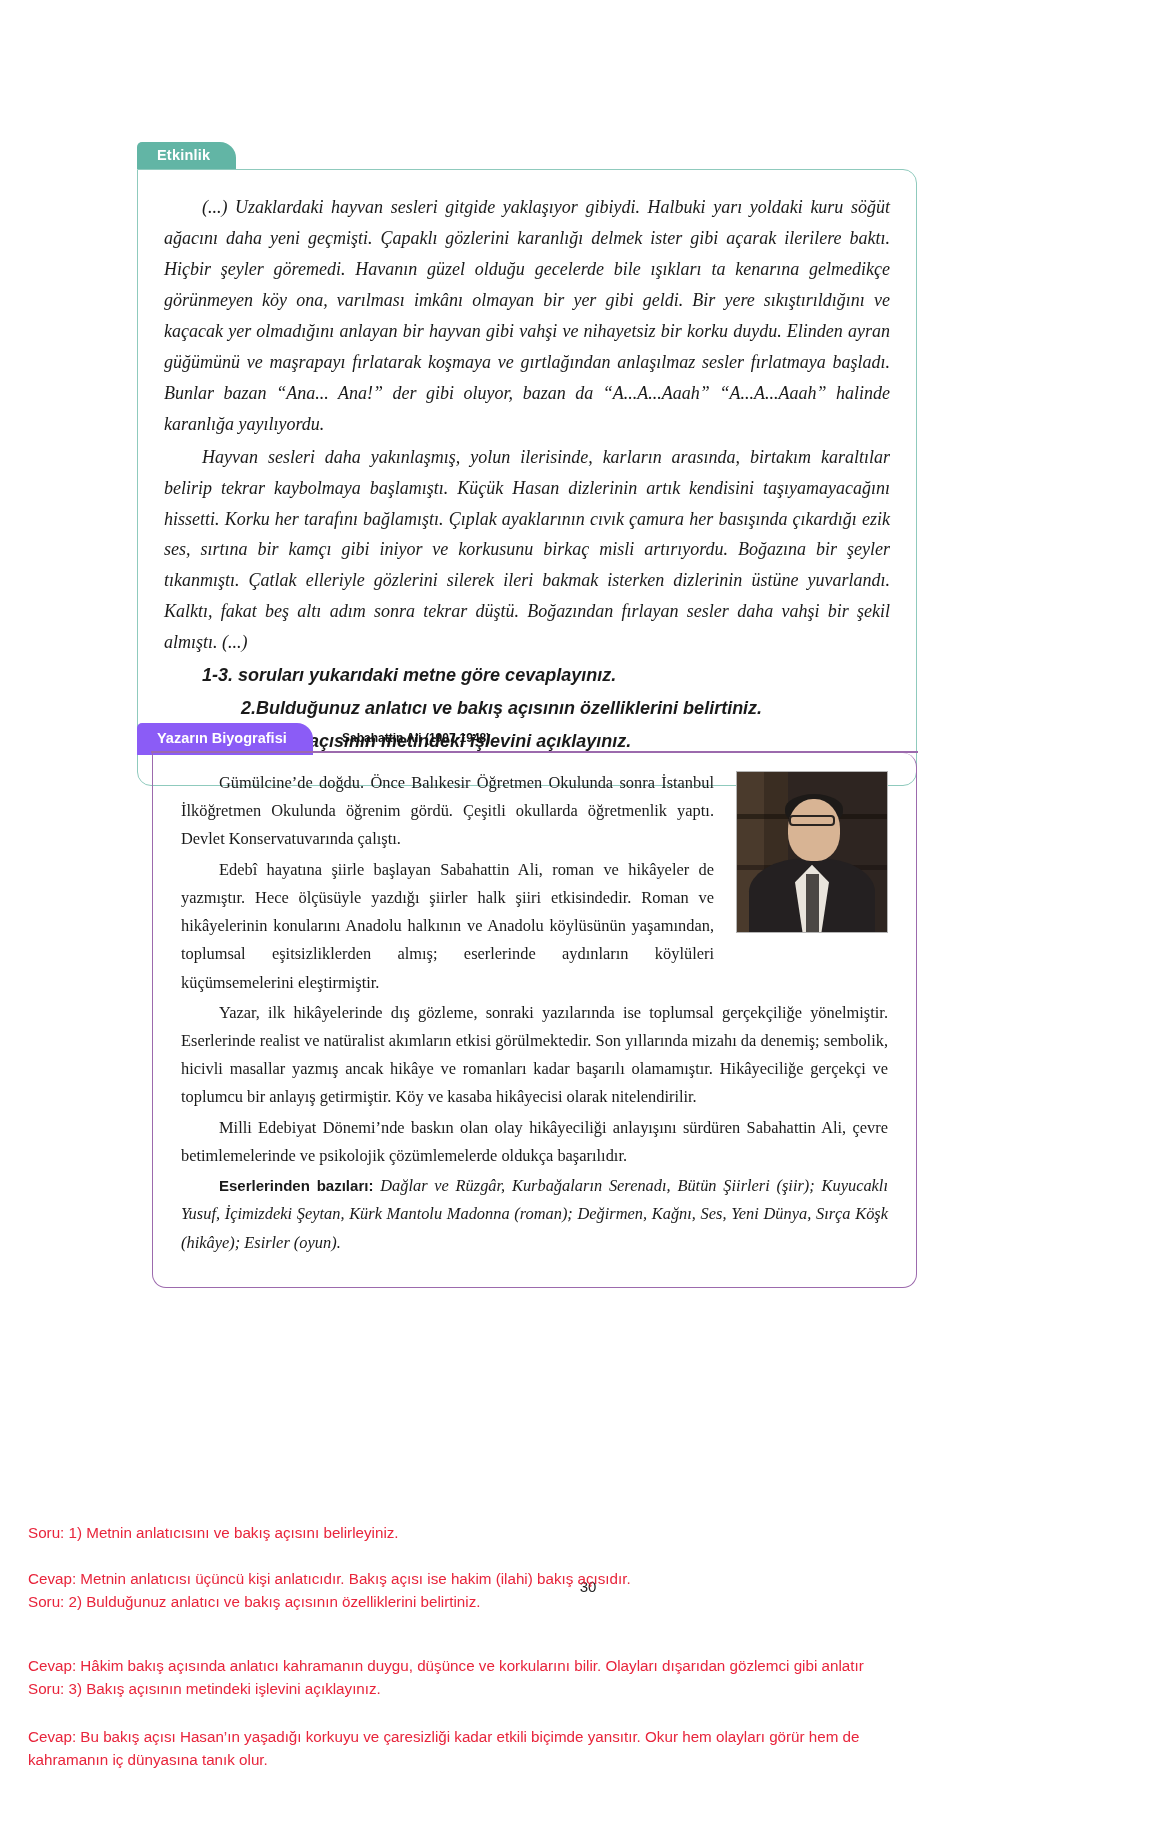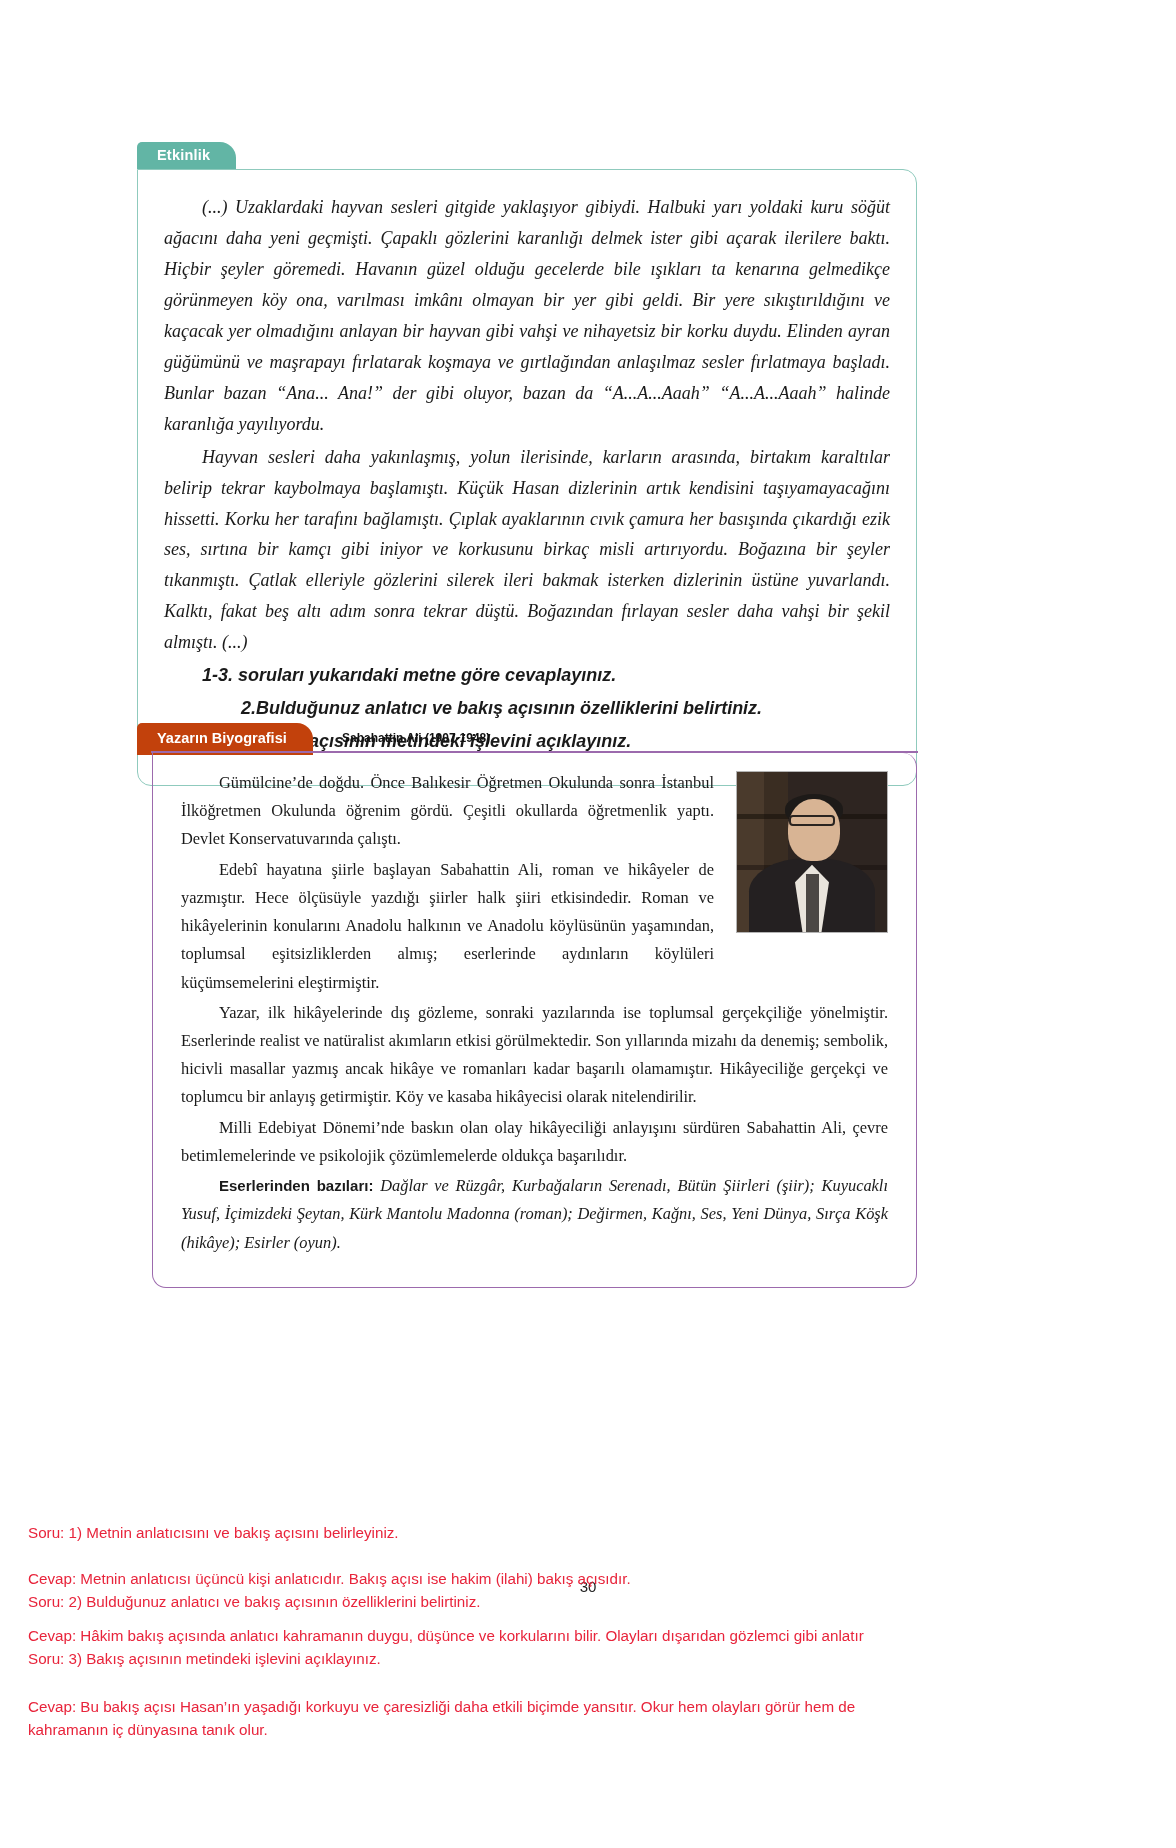--- a/index.html
+++ b/index.html
@@ -76,21 +76,21 @@
   .bio-tab-row {
     position: relative;
     height: 30px;
   }
   .bio-tab {
     position: absolute;
     left: 0;
     top: 0;
     height: 32px;
     padding: 0 26px 0 20px;
-    background: #c2410c;
+    background: #8b5cf6;
     border-radius: 5px 16px 0 0;
     color: #ffffff;
     font-family: "Liberation Sans", sans-serif;
     font-weight: bold;
     font-size: 14.5px;
     line-height: 30px;
   }
   .bio-title {
     position: absolute;
     left: 205px;
@@ -222,21 +222,21 @@
     top: 1522px;
     width: 1120px;
     font-family: "Liberation Sans", sans-serif;
     font-size: 15.2px;
     line-height: 1.42;
     color: #e8243b;
   }
   .answers .line { margin: 0 0 0 0; }
   .answers .gap-a { margin-top: 24px; }
   .answers .gap-b { margin-top: 2px; }
-  .answers .gap-c { margin-top: 12px; }
+  .answers .gap-c { margin-top: 42px; }
   .answers .gap-d { margin-top: 2px; }
   .answers .gap-e { margin-top: 26px; }
 </style>
 </head>
 <body>
 
 <section class="etkinlik-wrap">
   <div class="tab">Etkinlik</div>
   <div class="etkinlik-body">
     <p>(...) Uzaklardaki hayvan sesleri gitgide yaklaşıyor gibiydi. Halbuki yarı yoldaki kuru söğüt ağacını daha yeni geçmişti. Çapaklı gözlerini karanlığı delmek ister gibi açarak ilerilere baktı. Hiçbir şeyler göremedi. Havanın güzel olduğu gecelerde bile ışıkları ta kenarına gelmedikçe görünmeyen köy ona, varılması imkânı olmayan bir yer gibi geldi. Bir yere sıkıştırıldığını ve kaçacak yer olmadığını anlayan bir hayvan gibi vahşi ve nihayetsiz bir korku duydu. Elinden ayran güğümünü ve maşrapayı fırlatarak koşmaya ve gırtlağından anlaşılmaz sesler fırlatmaya başladı. Bunlar bazan “Ana... Ana!” der gibi oluyor, bazan da “A...A...Aaah” “A...A...Aaah” halinde karanlığa yayılıyordu.</p>
@@ -280,15 +280,15 @@
 </section>
 
 <div class="page-num">30</div>
 
 <div class="answers">
   <div class="line">Soru: 1) Metnin anlatıcısını ve bakış açısını belirleyiniz.</div>
   <div class="line gap-a">Cevap: Metnin anlatıcısı üçüncü kişi anlatıcıdır. Bakış açısı ise hakim (ilahi) bakış açısıdır.</div>
   <div class="line gap-b">Soru: 2) Bulduğunuz anlatıcı ve bakış açısının özelliklerini belirtiniz.</div>
   <div class="line gap-c">Cevap: Hâkim bakış açısında anlatıcı kahramanın duygu, düşünce ve korkularını bilir. Olayları dışarıdan gözlemci gibi anlatır</div>
   <div class="line gap-d">Soru: 3) Bakış açısının metindeki işlevini açıklayınız.</div>
-  <div class="line gap-e">Cevap: Bu bakış açısı Hasan’ın yaşadığı korkuyu ve çaresizliği daha etkili biçimde yansıtır. Okur hem olayları görür hem de</div>
+  <div class="line gap-e">Cevap: Bu bakış açısı Hasan’ın yaşadığı korkuyu ve çaresizliği kadar etkili biçimde yansıtır. Okur hem olayları görür hem de</div>
   <div class="line gap-d">kahramanın iç dünyasına tanık olur.</div>
 </div>
 
 </body></html>

